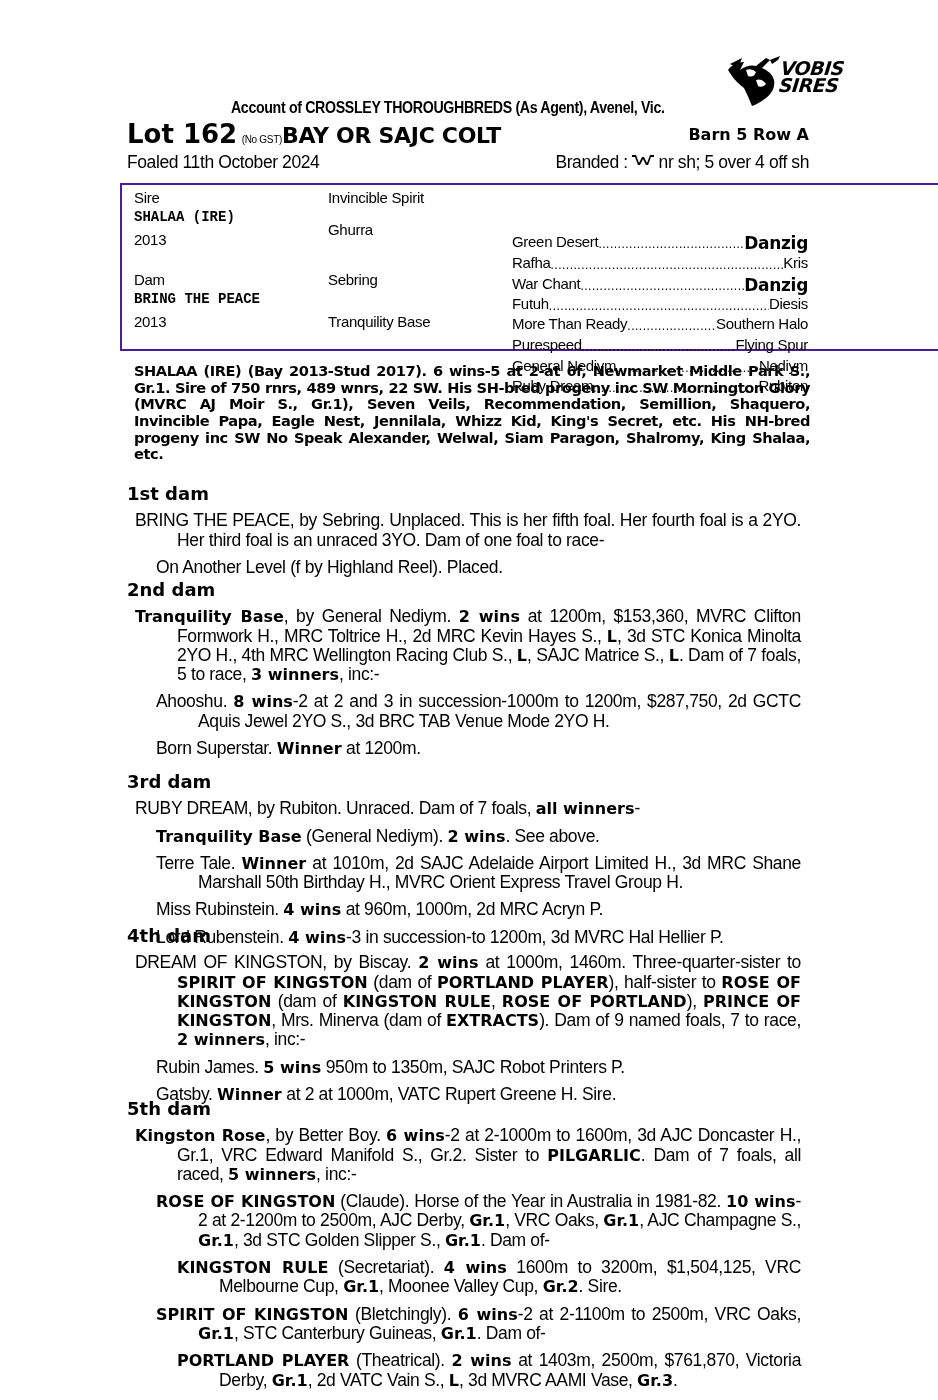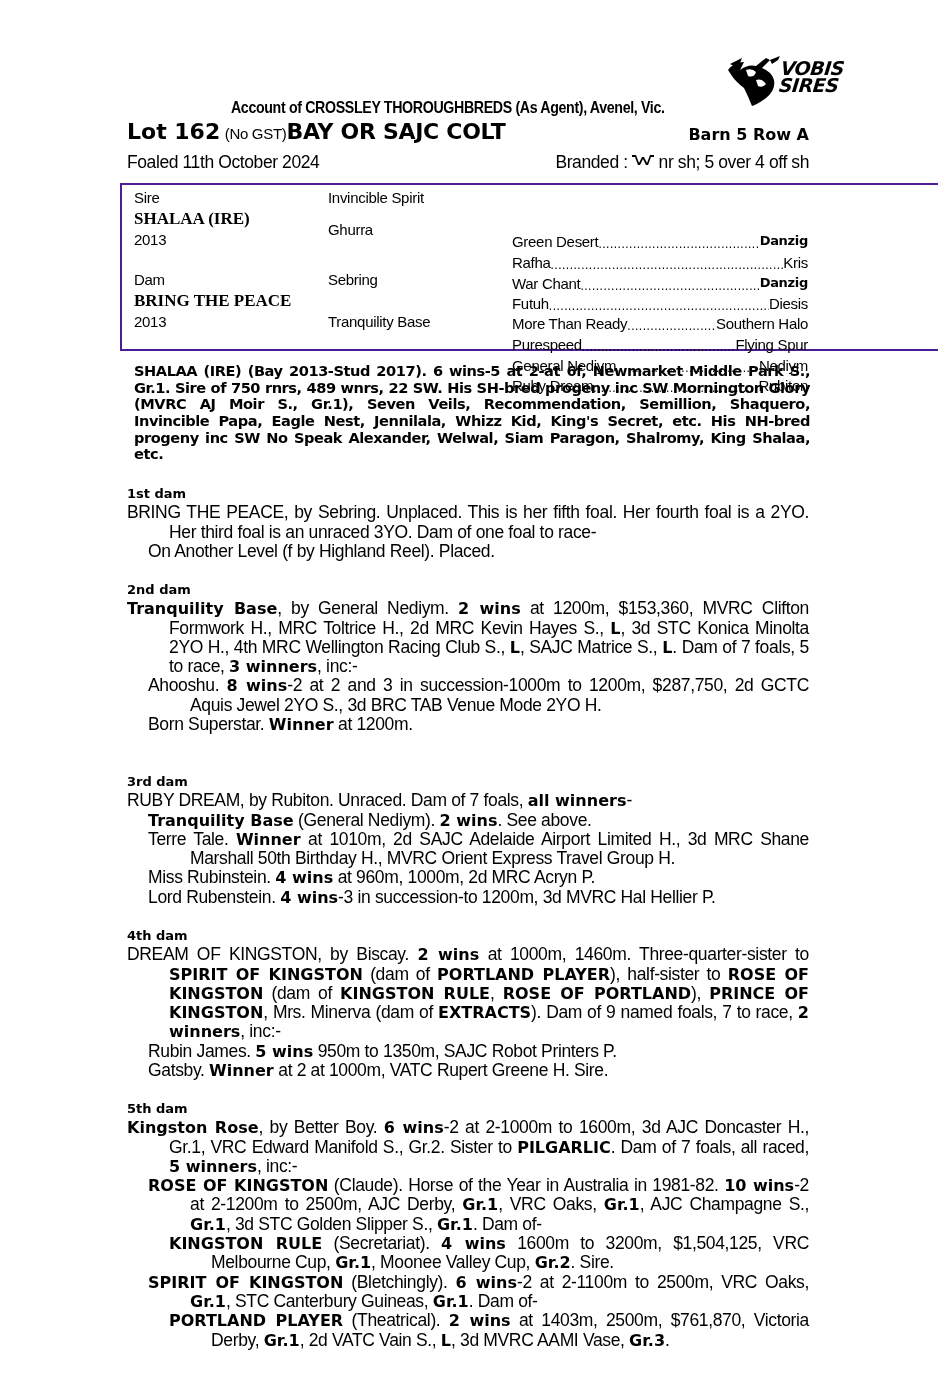--- a/index.html
+++ b/index.html
@@ -5,45 +5,45 @@
   html, body { margin: 0; padding: 0; background: #ffffff; }
   body { width: 938px; height: 1400px; position: relative; overflow: hidden; color: #000; font-family: "Liberation Sans", sans-serif; }
   .page { position: absolute; left: 127px; top: 0; width: 682px; }
 
   .logo { position: absolute; left: 726px; top: 54px; width: 140px; height: 52px; }
   .logo-text { position: absolute; left: 54px; top: 6px; font-family: "DejaVu Sans", sans-serif; font-weight: bold; font-style: italic; font-size: 19px; line-height: 17px; letter-spacing: -0.5px; transform: skewX(-6deg); }
 
   .account { position: absolute; left: 80px; top: 98px; width: 560px; text-align: center; font-family: "Liberation Sans", sans-serif; font-weight: bold; font-size: 16.5px; letter-spacing: -0.4px; transform: scaleX(0.86); transform-origin: left; white-space: nowrap; }
 
   .lot-line { position: absolute; left: 0; top: 119px; width: 682px; height: 32px; white-space: nowrap; }
-  .lot-num { font-family: "DejaVu Sans", sans-serif; font-weight: bold; font-size: 22px; }
-  .gst { font-size: 15px; font-family: "Liberation Sans", sans-serif; letter-spacing: -0.3px; }
+  .lot-num { font-family: "DejaVu Sans", sans-serif; font-weight: bold; font-size: 26px; }
+  .gst { font-size: 10px; font-family: "Liberation Sans", sans-serif; letter-spacing: -0.3px; }
   .colour { font-family: "DejaVu Sans", sans-serif; font-weight: bold; font-size: 22px; letter-spacing: -0.3px; }
   .barn { position: absolute; right: 0; top: 6px; font-family: "DejaVu Sans", sans-serif; font-weight: bold; font-size: 16px; margin-left: 36px; }
 
   .foaled-line { position: absolute; left: 0; top: 152px; width: 682px; font-size: 17.5px; letter-spacing: -0.4px; white-space: nowrap; }
   .branded { position: absolute; right: 0; top: 0; }
   .brand-glyph { display: inline-block; width: 22px; height: 12px; vertical-align: 2px; }
 
   .ped { position: absolute; left: -7px; top: 183px; width: 825px; height: 168px; border: 2px solid #4c1d95; box-sizing: border-box; font-size: 15px; letter-spacing: -0.3px; }
   .ped .c1 { position: absolute; left: 12px; }
   .ped .c2 { position: absolute; left: 206px; }
   .ped .c3 { position: absolute; left: 390px; width: 296px; display: flex; margin-top: 44px; }
   .ped .c3 .nm { white-space: nowrap; }
   .ped .c3 .dots { flex: 1; overflow: hidden; white-space: nowrap; font-size: 12px; letter-spacing: 0.5px; line-height: 18px; padding-top: 2px; }
   .ped .c3 .dots::before { content: "................................................................................................................................"; }
   .ped .c3 .sr { white-space: nowrap; }
-  .ped .big { font-family: Liberation Serif, serif; font-weight: bold; font-size: 17px; letter-spacing: 0; }
-  .ped .b { font-family: "DejaVu Sans", sans-serif; font-weight: bold; font-size: 13px; }
+  .ped .big { font-family: Liberation Mono, monospace; font-weight: bold; font-size: 14px; letter-spacing: 0; }
+  .ped .b { font-family: "DejaVu Sans", sans-serif; font-weight: bold; font-size: 17px; }
 
   .sire-blurb { position: absolute; left: 7px; top: 364px; width: 676px; font-family: "DejaVu Sans", sans-serif; font-weight: bold; font-size: 14.6px; line-height: 16.2px; text-align: justify; letter-spacing: -0.45px; transform: scaleY(1.02); }
 
   .section { position: absolute; left: 0; width: 682px; font-size: 17.5px; line-height: 19.3px; letter-spacing: -0.35px; }
-  .section .h { font-family: "DejaVu Sans", sans-serif; font-weight: bold; font-size: 13px; letter-spacing: 0; }
-  .section p { margin: 0; text-align: justify; }
+  .section .h { font-family: "DejaVu Sans", sans-serif; font-weight: bold; font-size: 18px; letter-spacing: 0; }
+  .section p { margin: 8px; text-align: justify; }
   .section .l0 { padding-left: 42px; text-indent: -42px; }
   .section .l1 { padding-left: 63px; text-indent: -42px; }
   .section .l2 { padding-left: 84px; text-indent: -42px; }
   .section b, .section .bb { font-family: "DejaVu Sans", sans-serif; font-weight: bold; font-size: 16px; letter-spacing: 0; }
   .last-line { text-align-last: left; }
 </style>
 </head>
 <body>
 
 <div class="logo">

